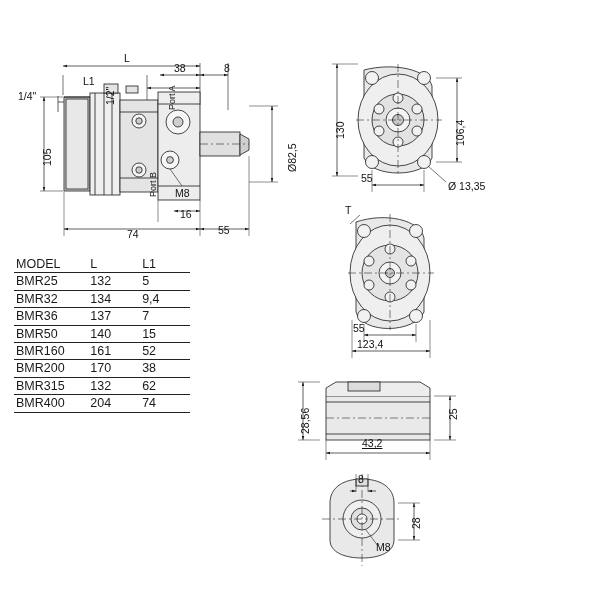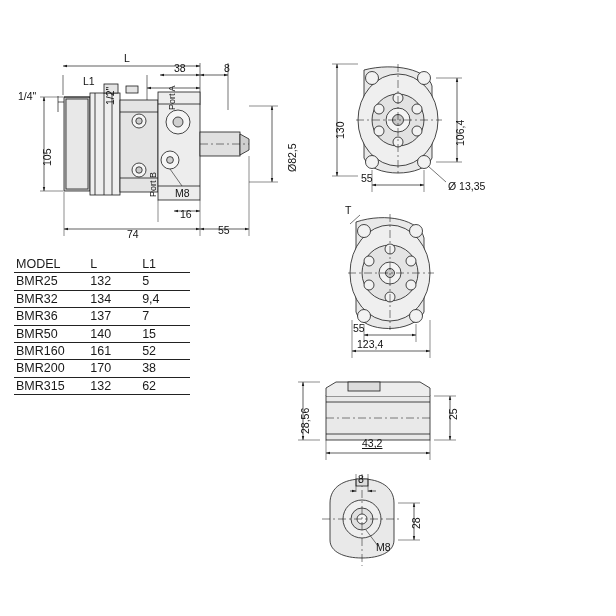--- a/index.html
+++ b/index.html
@@ -307,16 +307,21 @@
       <tr>
         <td>BMR200</td>
         <td>170</td>
         <td>38</td>
       </tr>
       <tr>
         <td>BMR315</td>
         <td>132</td>
         <td>62</td>
       </tr>
+      <tr>
+        <td>BMR400</td>
+        <td>204</td>
+        <td>74</td>
+      </tr>
     </tbody>
   </table>
 
 </div>
 
 </body></html>

